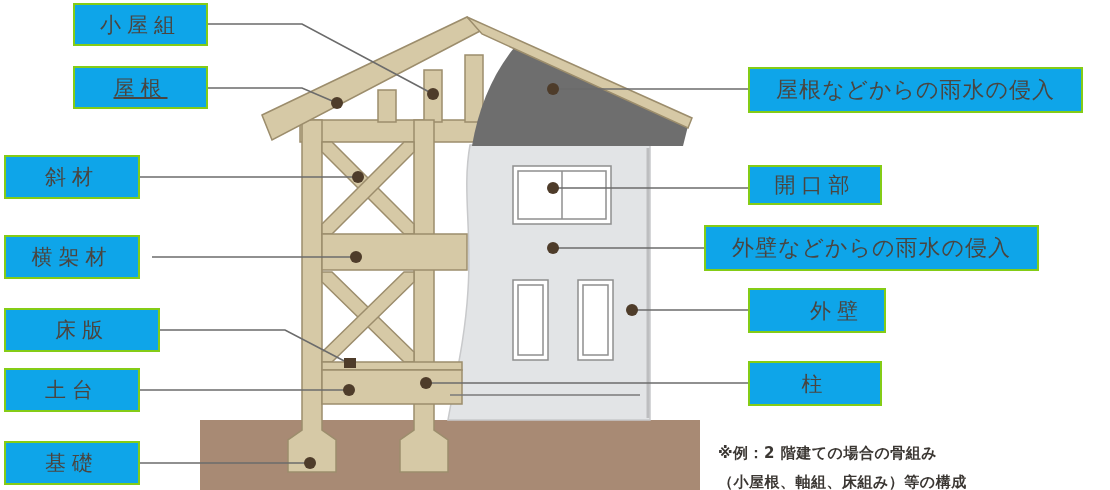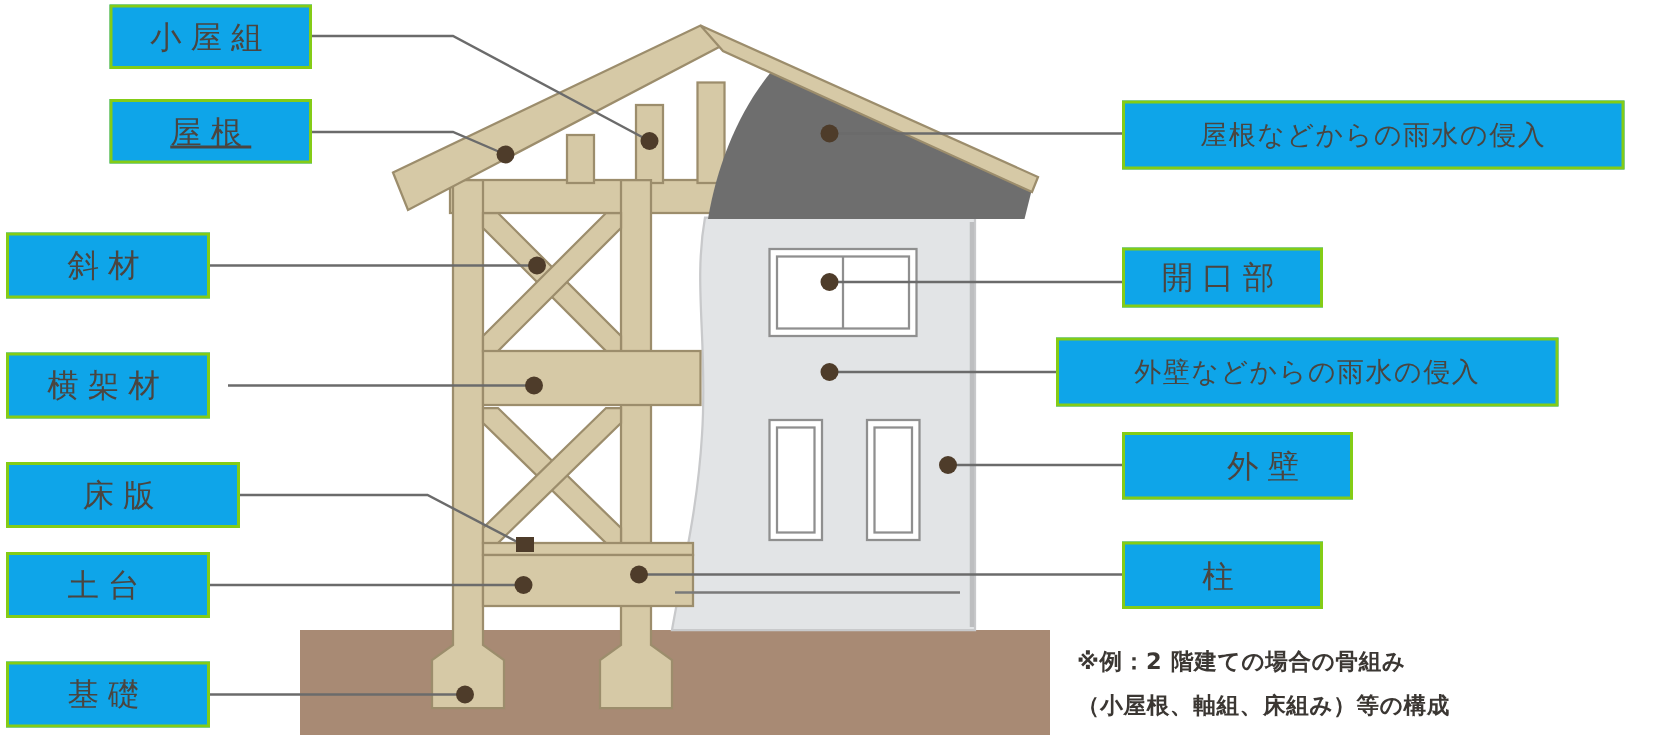--- a/index.html
+++ b/index.html
@@ -5,24 +5,24 @@
   html, body { margin: 0; padding: 0; background: #ffffff; }
   body { width: 1110px; height: 490px; position: relative; overflow: hidden;
          font-family: "DejaVu Sans", "Liberation Sans", sans-serif; }
   #canvas { position: absolute; left: 0; top: 0; width: 1110px; height: 490px; }
   .label-box {
     position: absolute; box-sizing: border-box;
     background: #0ea5e9; border: 2px solid #84cc16;
     display: flex; align-items: center; justify-content: center;
     color: #4a4540; font-size: 21px; letter-spacing: 6px; white-space: nowrap;
   }
-  .label-box.wide { letter-spacing: 1px; font-size: 18px; }
+  .label-box.wide { letter-spacing: 1px; font-size: 22px; }
   .note {
     position: absolute; left: 718px; color: #3b3733; font-size: 15px;
-    font-weight: bold; letter-spacing: 0.5px; white-space: nowrap;
+    font-weight: bold; letter-spacing: 0.5px; white-space: nowrap; margin-top: 12px;
   }
 </style>
 </head>
 <body>
 
 <svg id="canvas" viewBox="0 0 1110 490" xmlns="http://www.w3.org/2000/svg">
 
   <rect x="200" y="420" width="500" height="70" fill="#a88a74"></rect>
 
   <path d="M470 145 L650 145 L650 420 L448 420 C455 380 465 340 468 290 C472 230 462 190 470 145 Z" fill="#e2e4e6" stroke="#c8c9cb" stroke-width="1.5"></path>
@@ -107,17 +107,17 @@
 <div class="label-box" style="left:73px; top:66px; width:135px; height:43px;text-decoration:underline;">屋根</div>
 <div class="label-box" style="left:4px; top:155px; width:136px; height:44px;">斜材</div>
 <div class="label-box" style="left:4px; top:235px; width:136px; height:44px;">横架材</div>
 <div class="label-box" style="left:4px; top:308px; width:156px; height:44px;">床版</div>
 <div class="label-box" style="left:4px; top:368px; width:136px; height:44px;">土台</div>
 <div class="label-box" style="left:4px; top:441px; width:136px; height:44px;">基礎</div>
 
 <div class="label-box wide" style="left:748px; top:67px; width:335px; height:46px;">屋根などからの雨水の侵入</div>
 <div class="label-box" style="left:748px; top:165px; width:134px; height:40px;">開口部</div>
 <div class="label-box wide" style="left:704px; top:225px; width:335px; height:46px;">外壁などからの雨水の侵入</div>
-<div class="label-box" style="left:748px; top:288px; width:154px; height:45px;padding-left:40px;">外壁</div>
+<div class="label-box" style="left:748px; top:288px; width:138px; height:45px;padding-left:40px;">外壁</div>
 <div class="label-box" style="left:748px; top:361px; width:134px; height:45px;">柱</div>
 
 <div class="note" style="top:432px;">※例：2 階建ての場合の骨組み</div>
 <div class="note" style="top:461px;">（小屋根、軸組、床組み）等の構成</div>
 
 </body></html>

